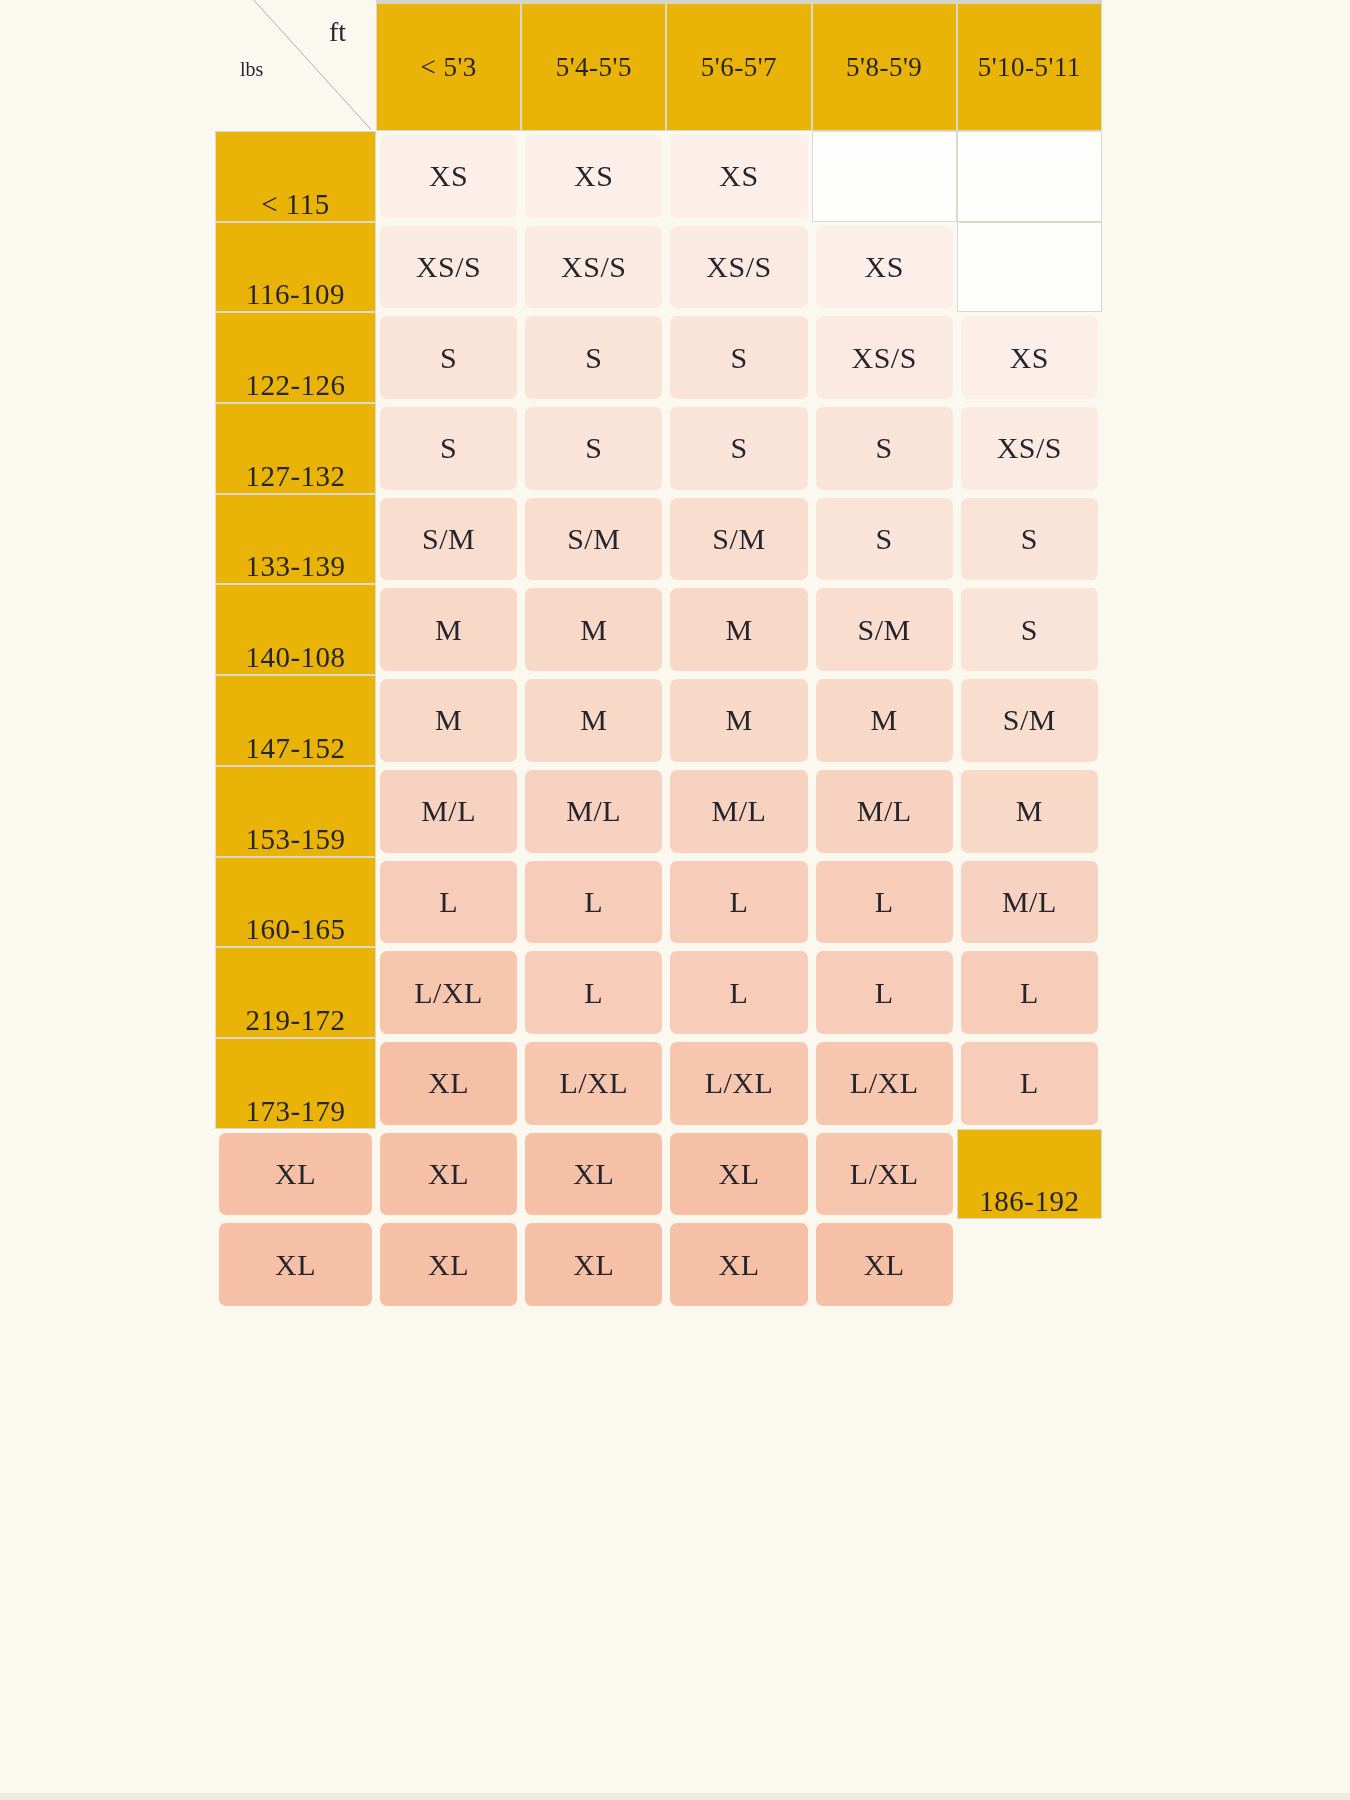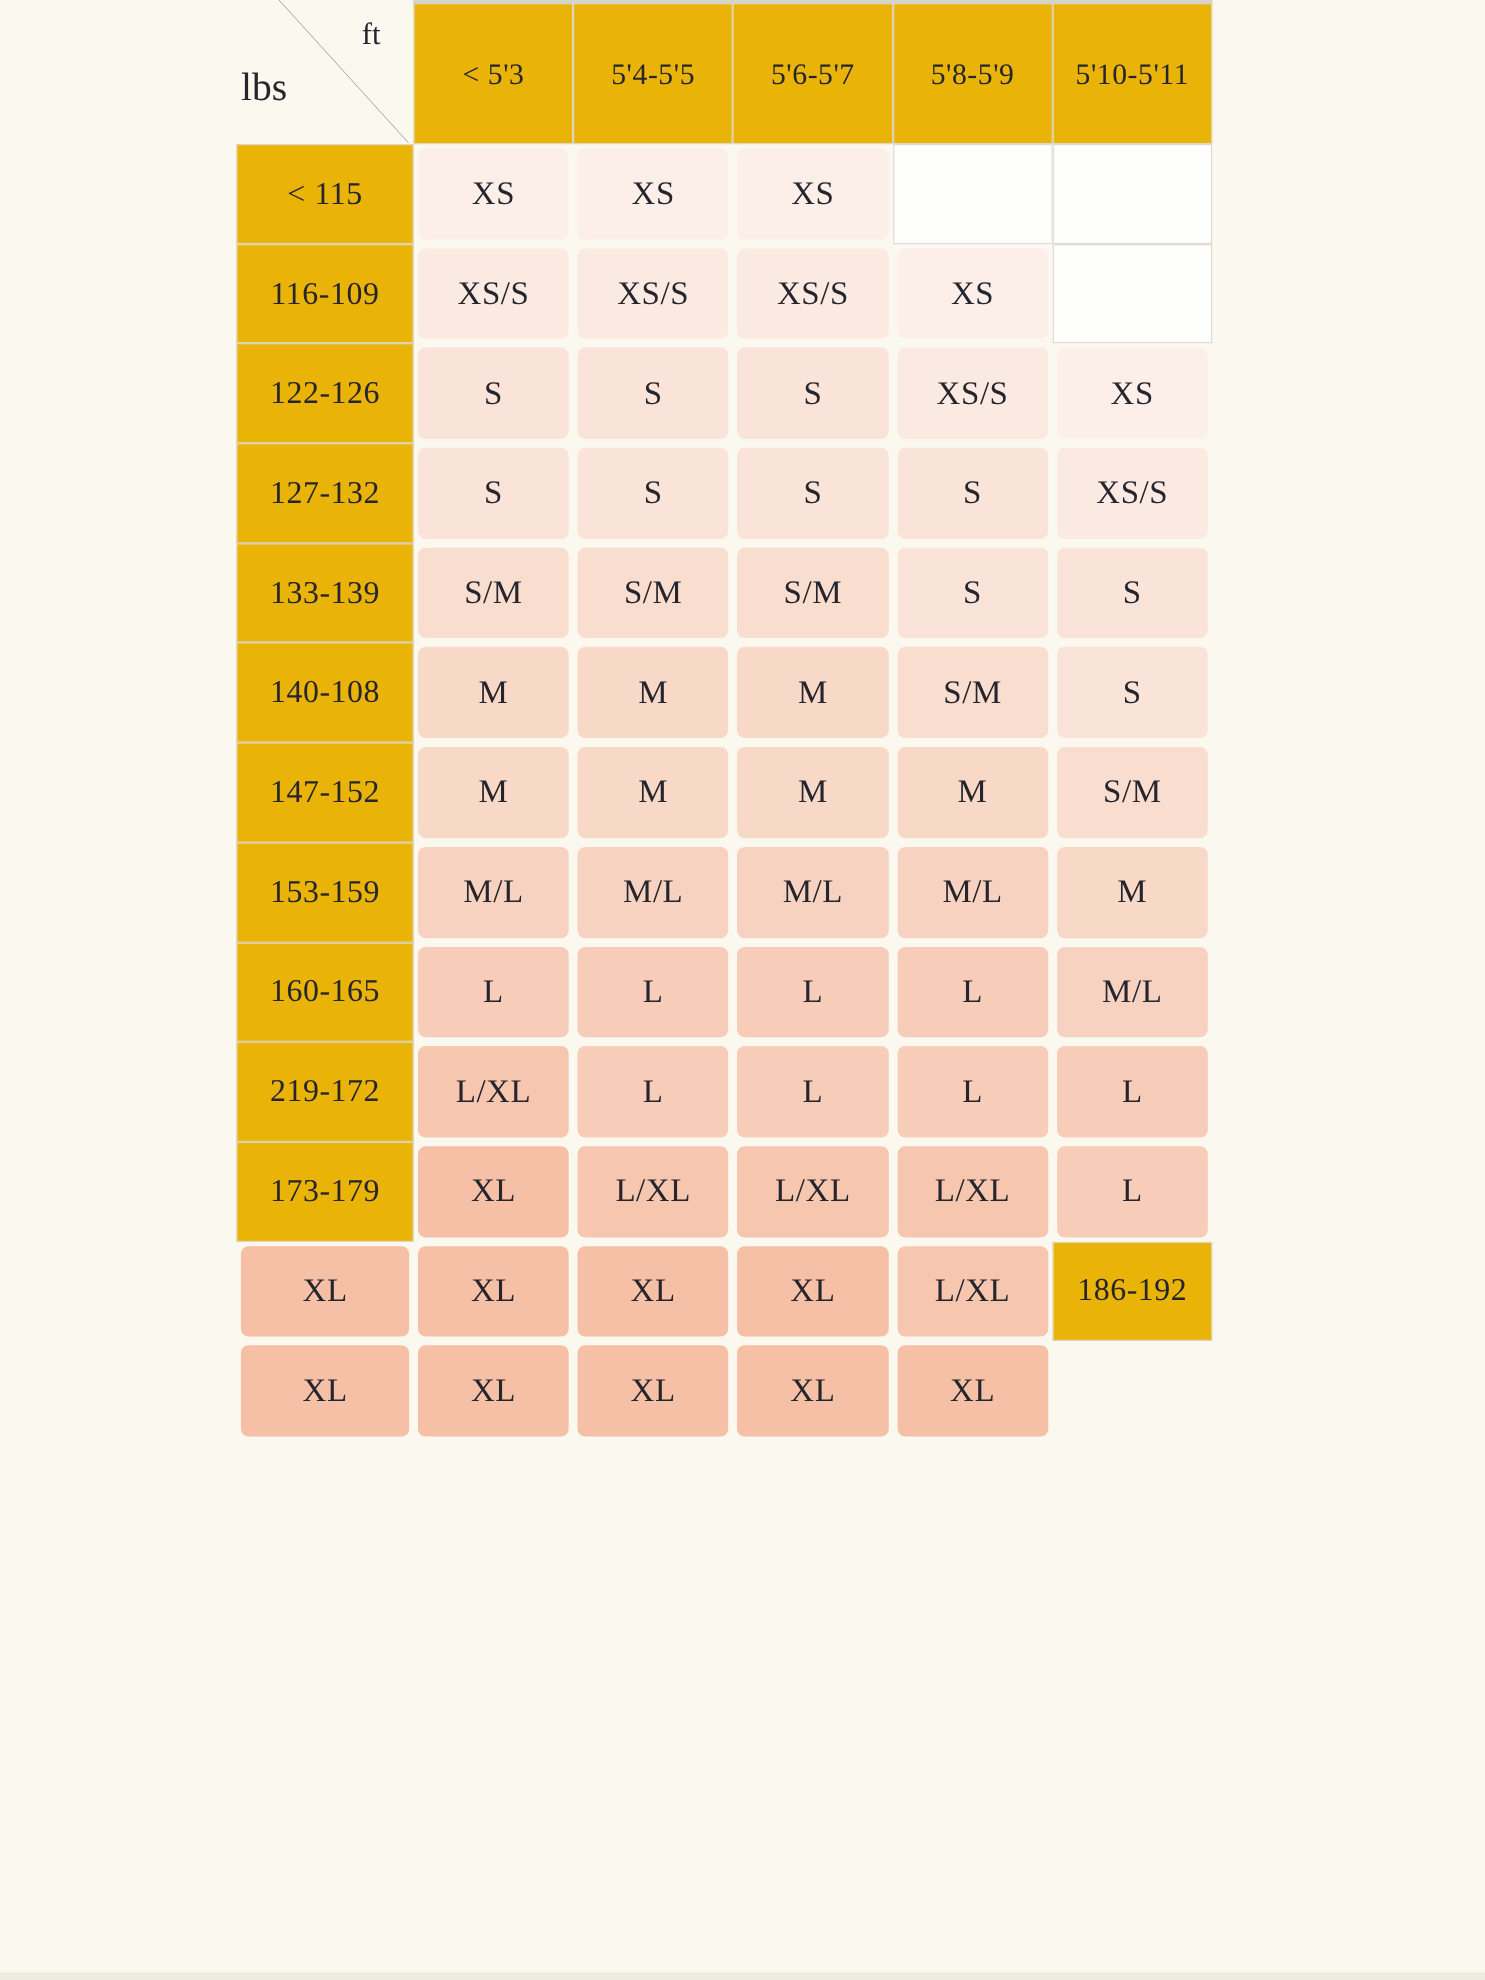--- a/index.html
+++ b/index.html
@@ -13,29 +13,29 @@
   .grid{
     position:absolute;left:215px;top:0;
     width:887px;height:1310px;
     display:grid;
     grid-template-columns:161px repeat(5,145.2px);
     grid-template-rows:131px repeat(13,1fr);
   }
   .corner{position:relative;background:transparent;}
   .corner svg{position:absolute;inset:0;width:100%;height:100%;}
   .corner .ft{position:absolute;top:16px;right:30px;font-size:28px;}
-  .corner .lbs{position:absolute;top:58px;left:4px;font-size:36px;}
+  .corner .lbs{position:absolute;top:58px;left:25px;font-size:20px;}
   .hcell{
     background:#eab308;
     border:1px solid #dbd8d0;
     display:flex;align-items:center;justify-content:center;
     text-align:center;
   }
   .hcell.head{border-top:4px solid #d6d3cb;font-size:27px;letter-spacing:0.5px;}
-  .hcell.rowhead{font-size:29px;letter-spacing:0.5px;}
+  .hcell.rowhead{font-size:29px;letter-spacing:0.5px;align-items:flex-end;}
   .hcell.empty{background:#fefefc;}
   .pcell{position:relative;background:transparent;}
   .pcell .fill{
     position:absolute;inset:4px;border-radius:7px;
     display:flex;align-items:center;justify-content:center;
     font-size:30px;letter-spacing:0.5px;
   }
   .bottom-strip{
     position:absolute;left:0;bottom:0;width:100%;height:7px;
     background:#eceddf;

